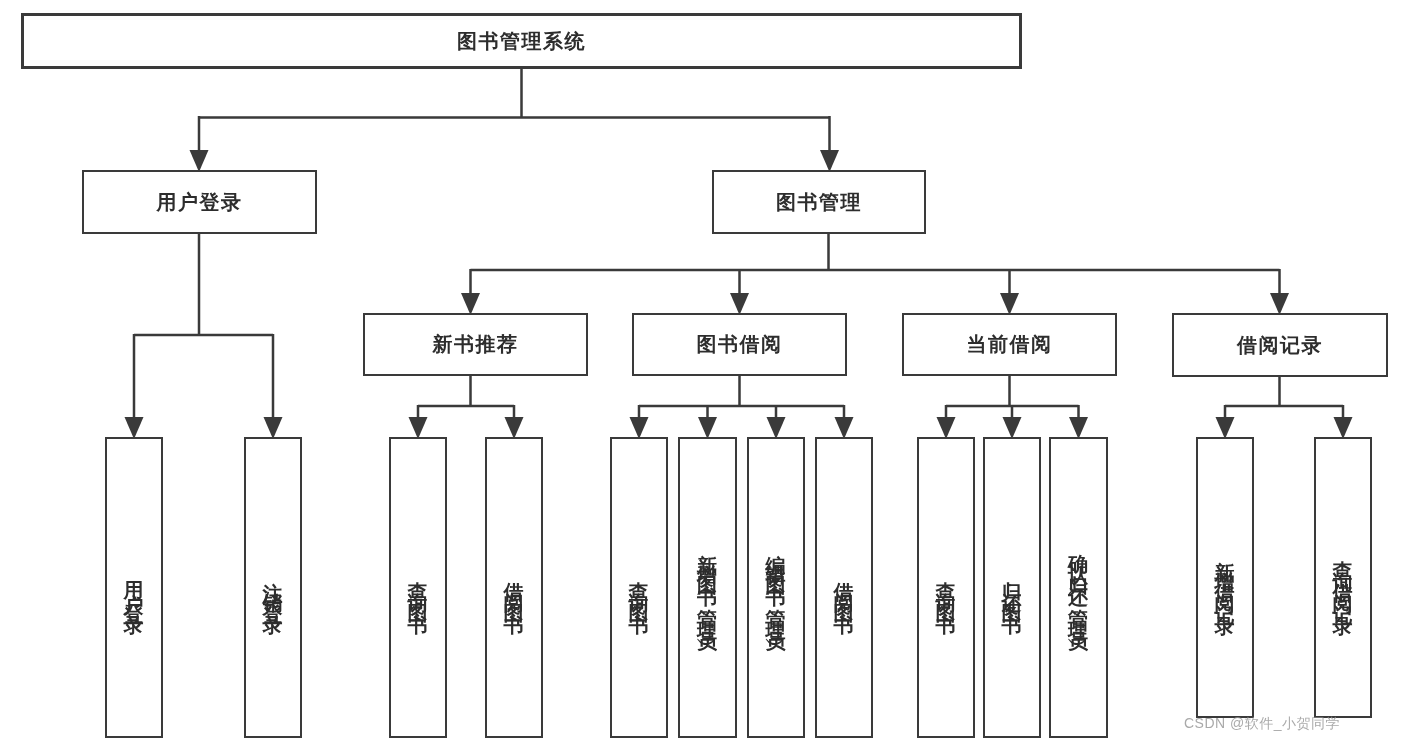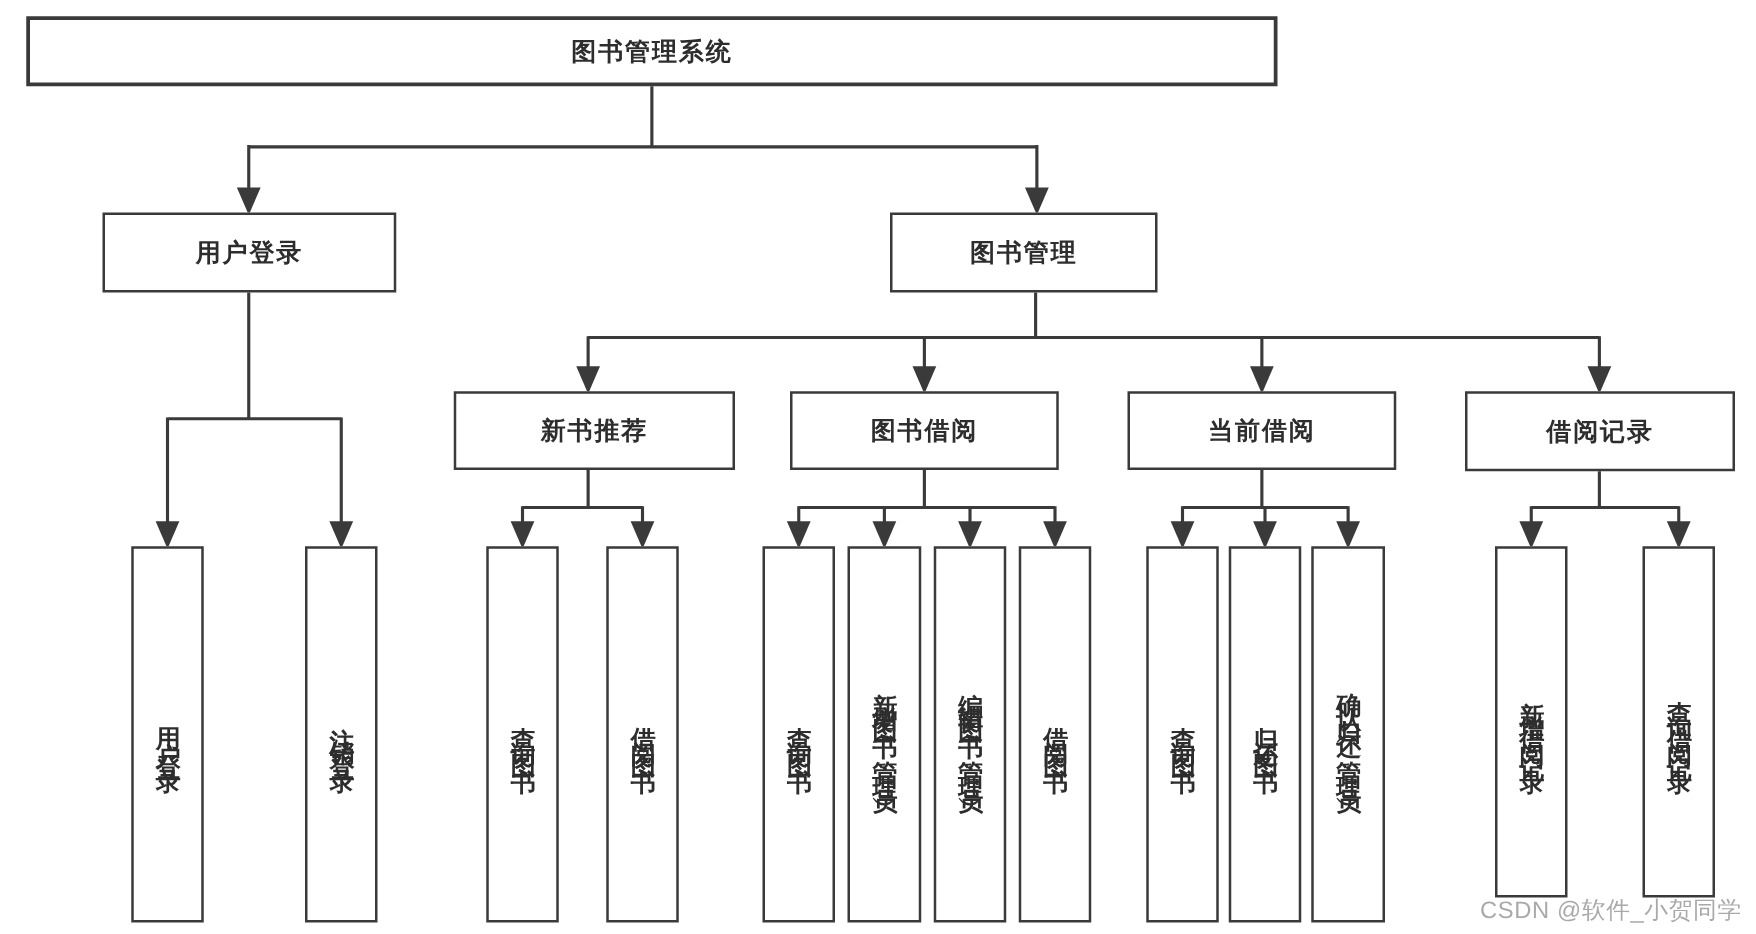--- a/index.html
+++ b/index.html
@@ -45,21 +45,21 @@
     letter-spacing: 11px;
     line-height: 1;
     font-size: 20px;
   }
 
   .watermark {
     position: absolute;
     left: 1184px;
     top: 715px;
     z-index: 6;
-    font-size: 19px;
+    font-size: 14px;
     letter-spacing: 0.5px;
     color: var(--wm, rgba(150,150,150,0.8));
     white-space: nowrap;
   }
 </style>
 </head>
 <body>
 
 <div class="canvas">
 

